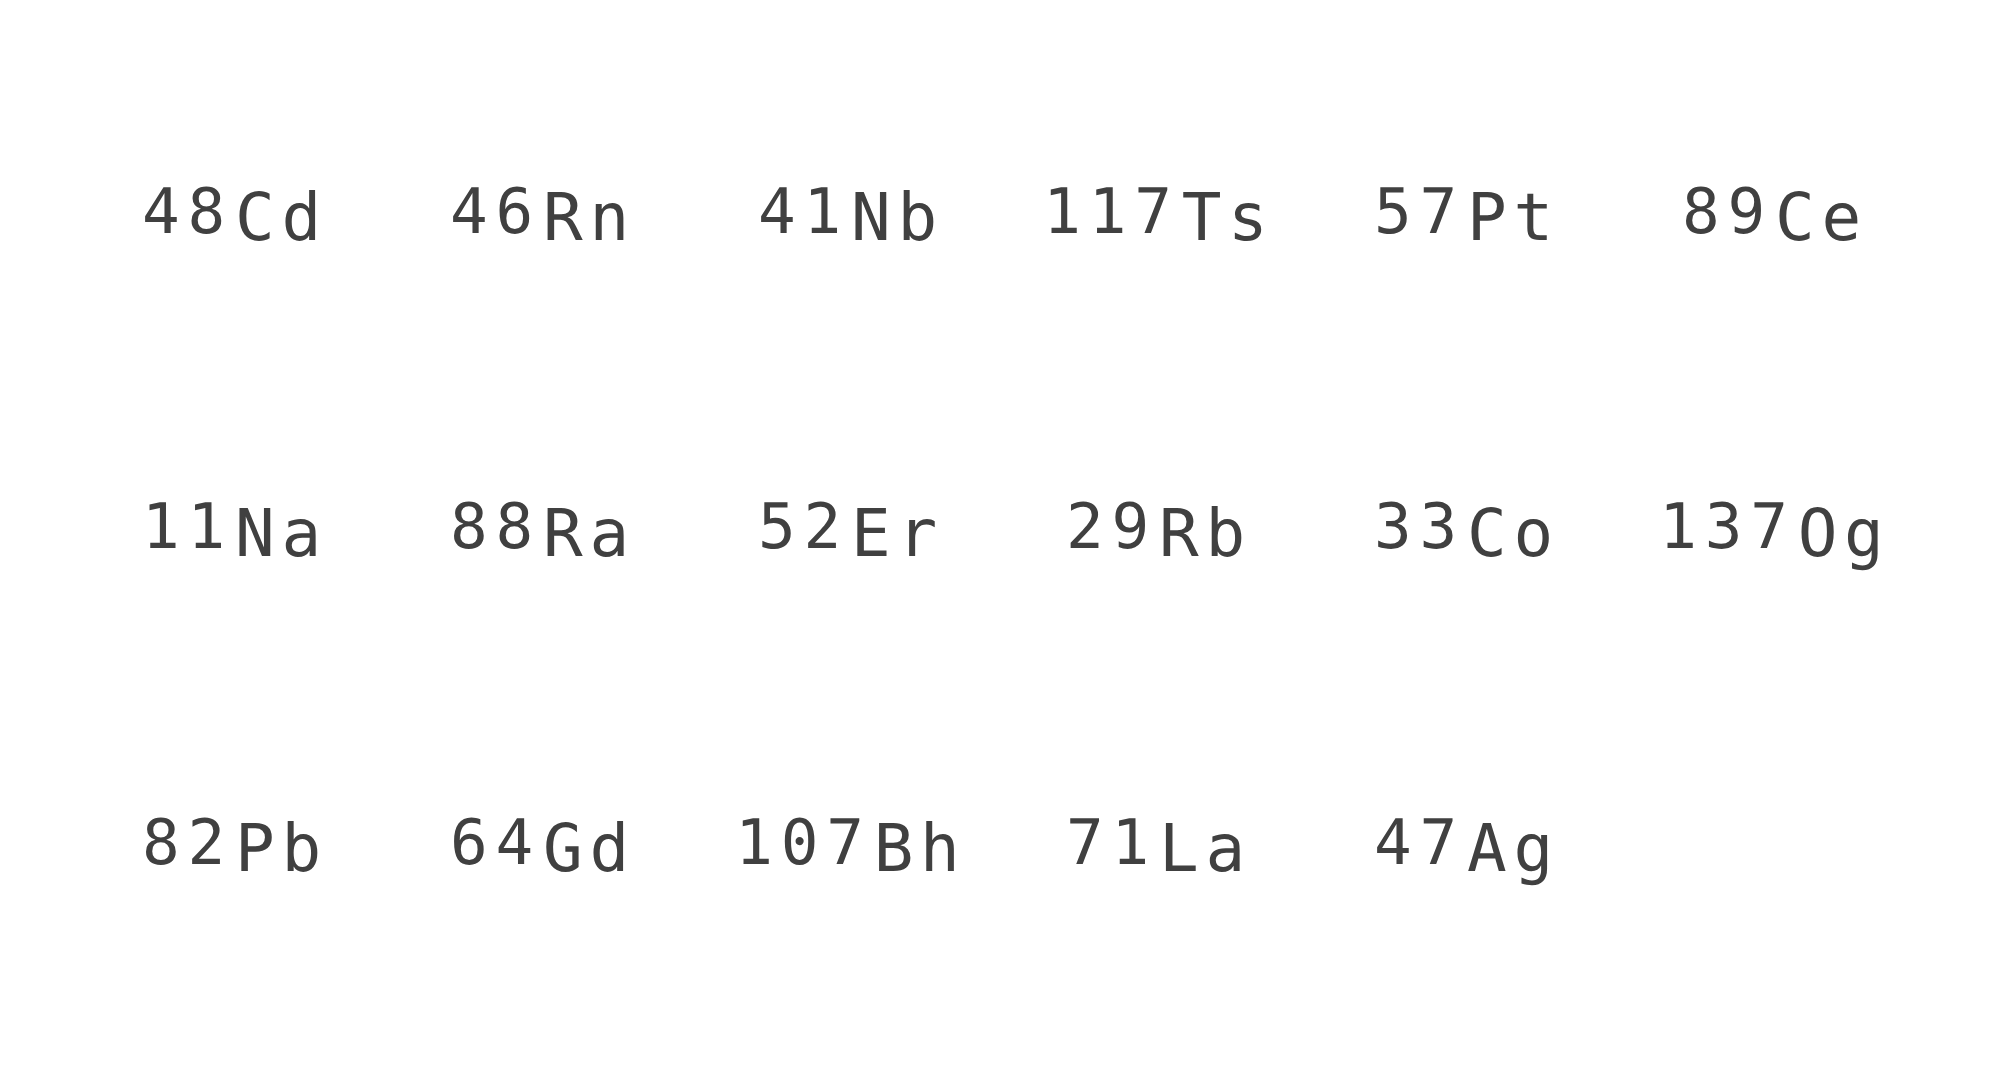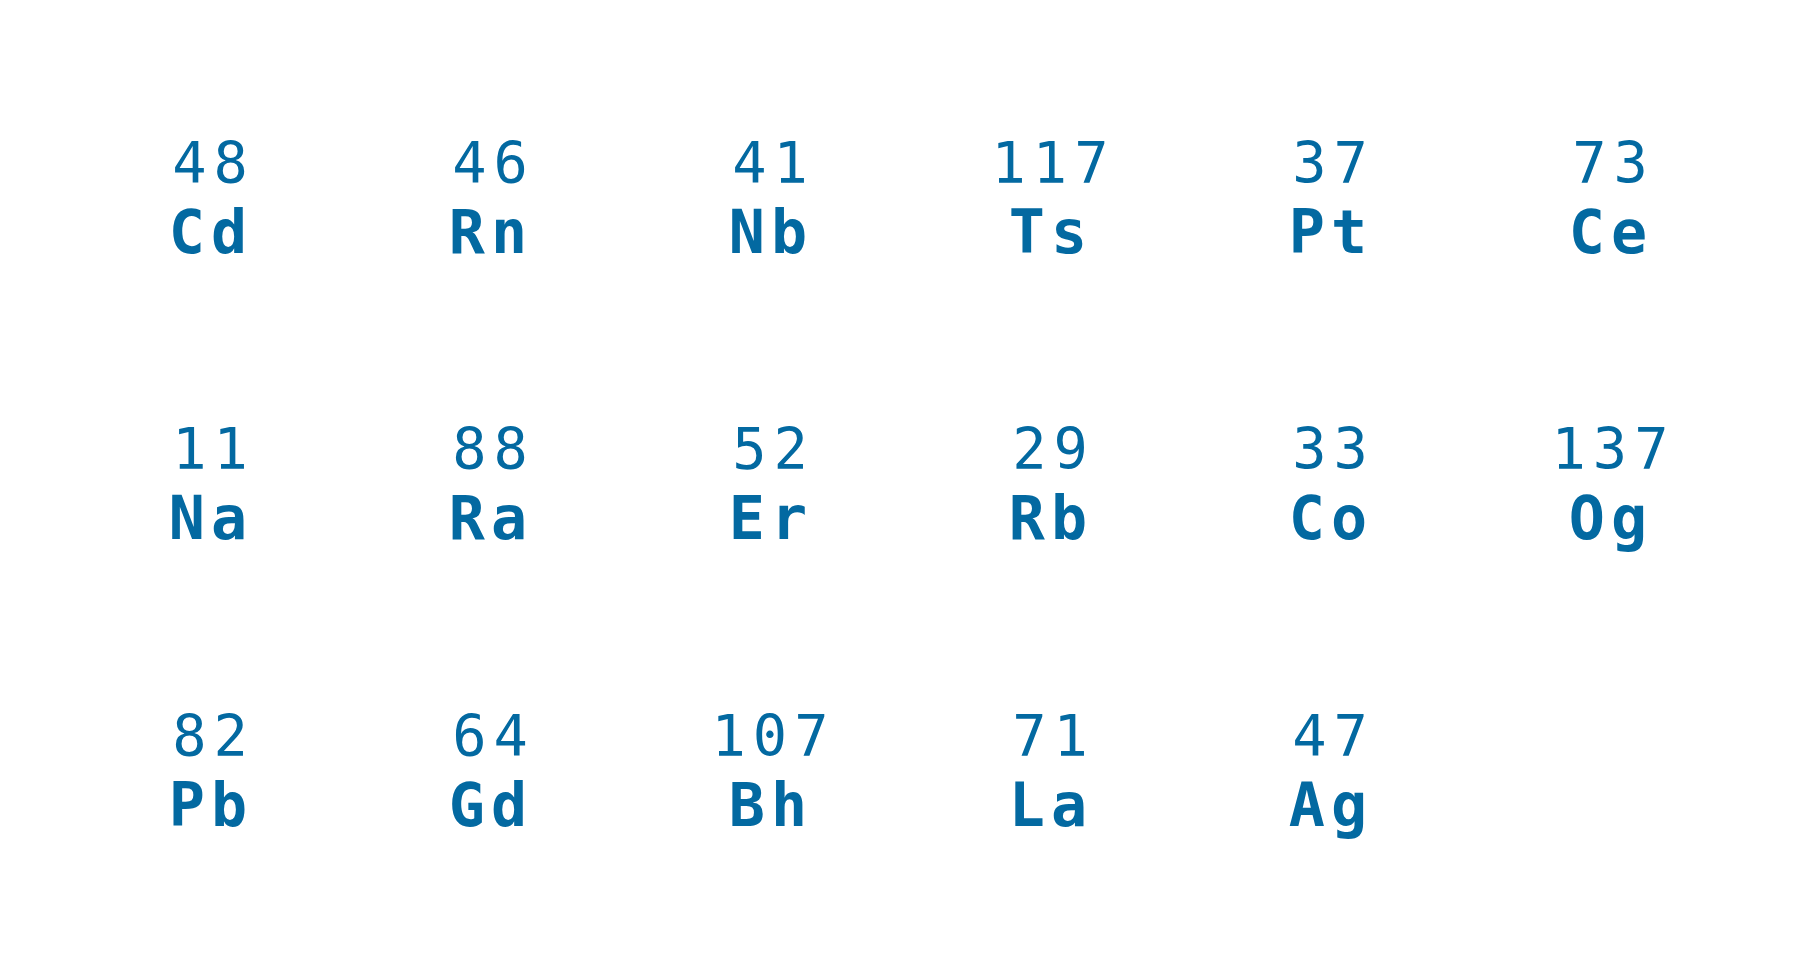--- a/index.html
+++ b/index.html
@@ -25,37 +25,37 @@
     width: 1680px;
     height: 860px;
     display: grid;
     grid-template-columns: repeat(6, 1fr);
     grid-template-rows: repeat(3, 1fr);
     align-items: center;
     justify-items: center;
   }
   .tile {
     display: flex;
-    flex-direction: column;
+    flex-direction: row;
     align-items: center;
     text-align: center;
-    color: #0369a1;
+    color: #404040;
   }
   .atomic-number {
     font-size: 57px;
     font-weight: 300;
     line-height: 1.0;
     letter-spacing: 7px;
     margin-left: 7px; 
     margin-bottom: 10px;
     white-space: nowrap;
   }
   .element-symbol {
     font-size: 60px;
-    font-weight: 700;
+    font-weight: 400;
     line-height: 1.0;
     letter-spacing: 6px;
     margin-left: 2px;
     white-space: nowrap;
   }
 </style>
 </head>
 <body>
 
 <div class="canvas">
@@ -71,25 +71,25 @@
     </div>
     <div class="tile">
       <div class="atomic-number">41</div>
       <div class="element-symbol">Nb</div>
     </div>
     <div class="tile">
       <div class="atomic-number">117</div>
       <div class="element-symbol">Ts</div>
     </div>
     <div class="tile">
-      <div class="atomic-number">37</div>
+      <div class="atomic-number">57</div>
       <div class="element-symbol">Pt</div>
     </div>
     <div class="tile">
-      <div class="atomic-number">73</div>
+      <div class="atomic-number">89</div>
       <div class="element-symbol">Ce</div>
     </div>
 
     <div class="tile">
       <div class="atomic-number">11</div>
       <div class="element-symbol">Na</div>
     </div>
     <div class="tile">
       <div class="atomic-number">88</div>
       <div class="element-symbol">Ra</div>

